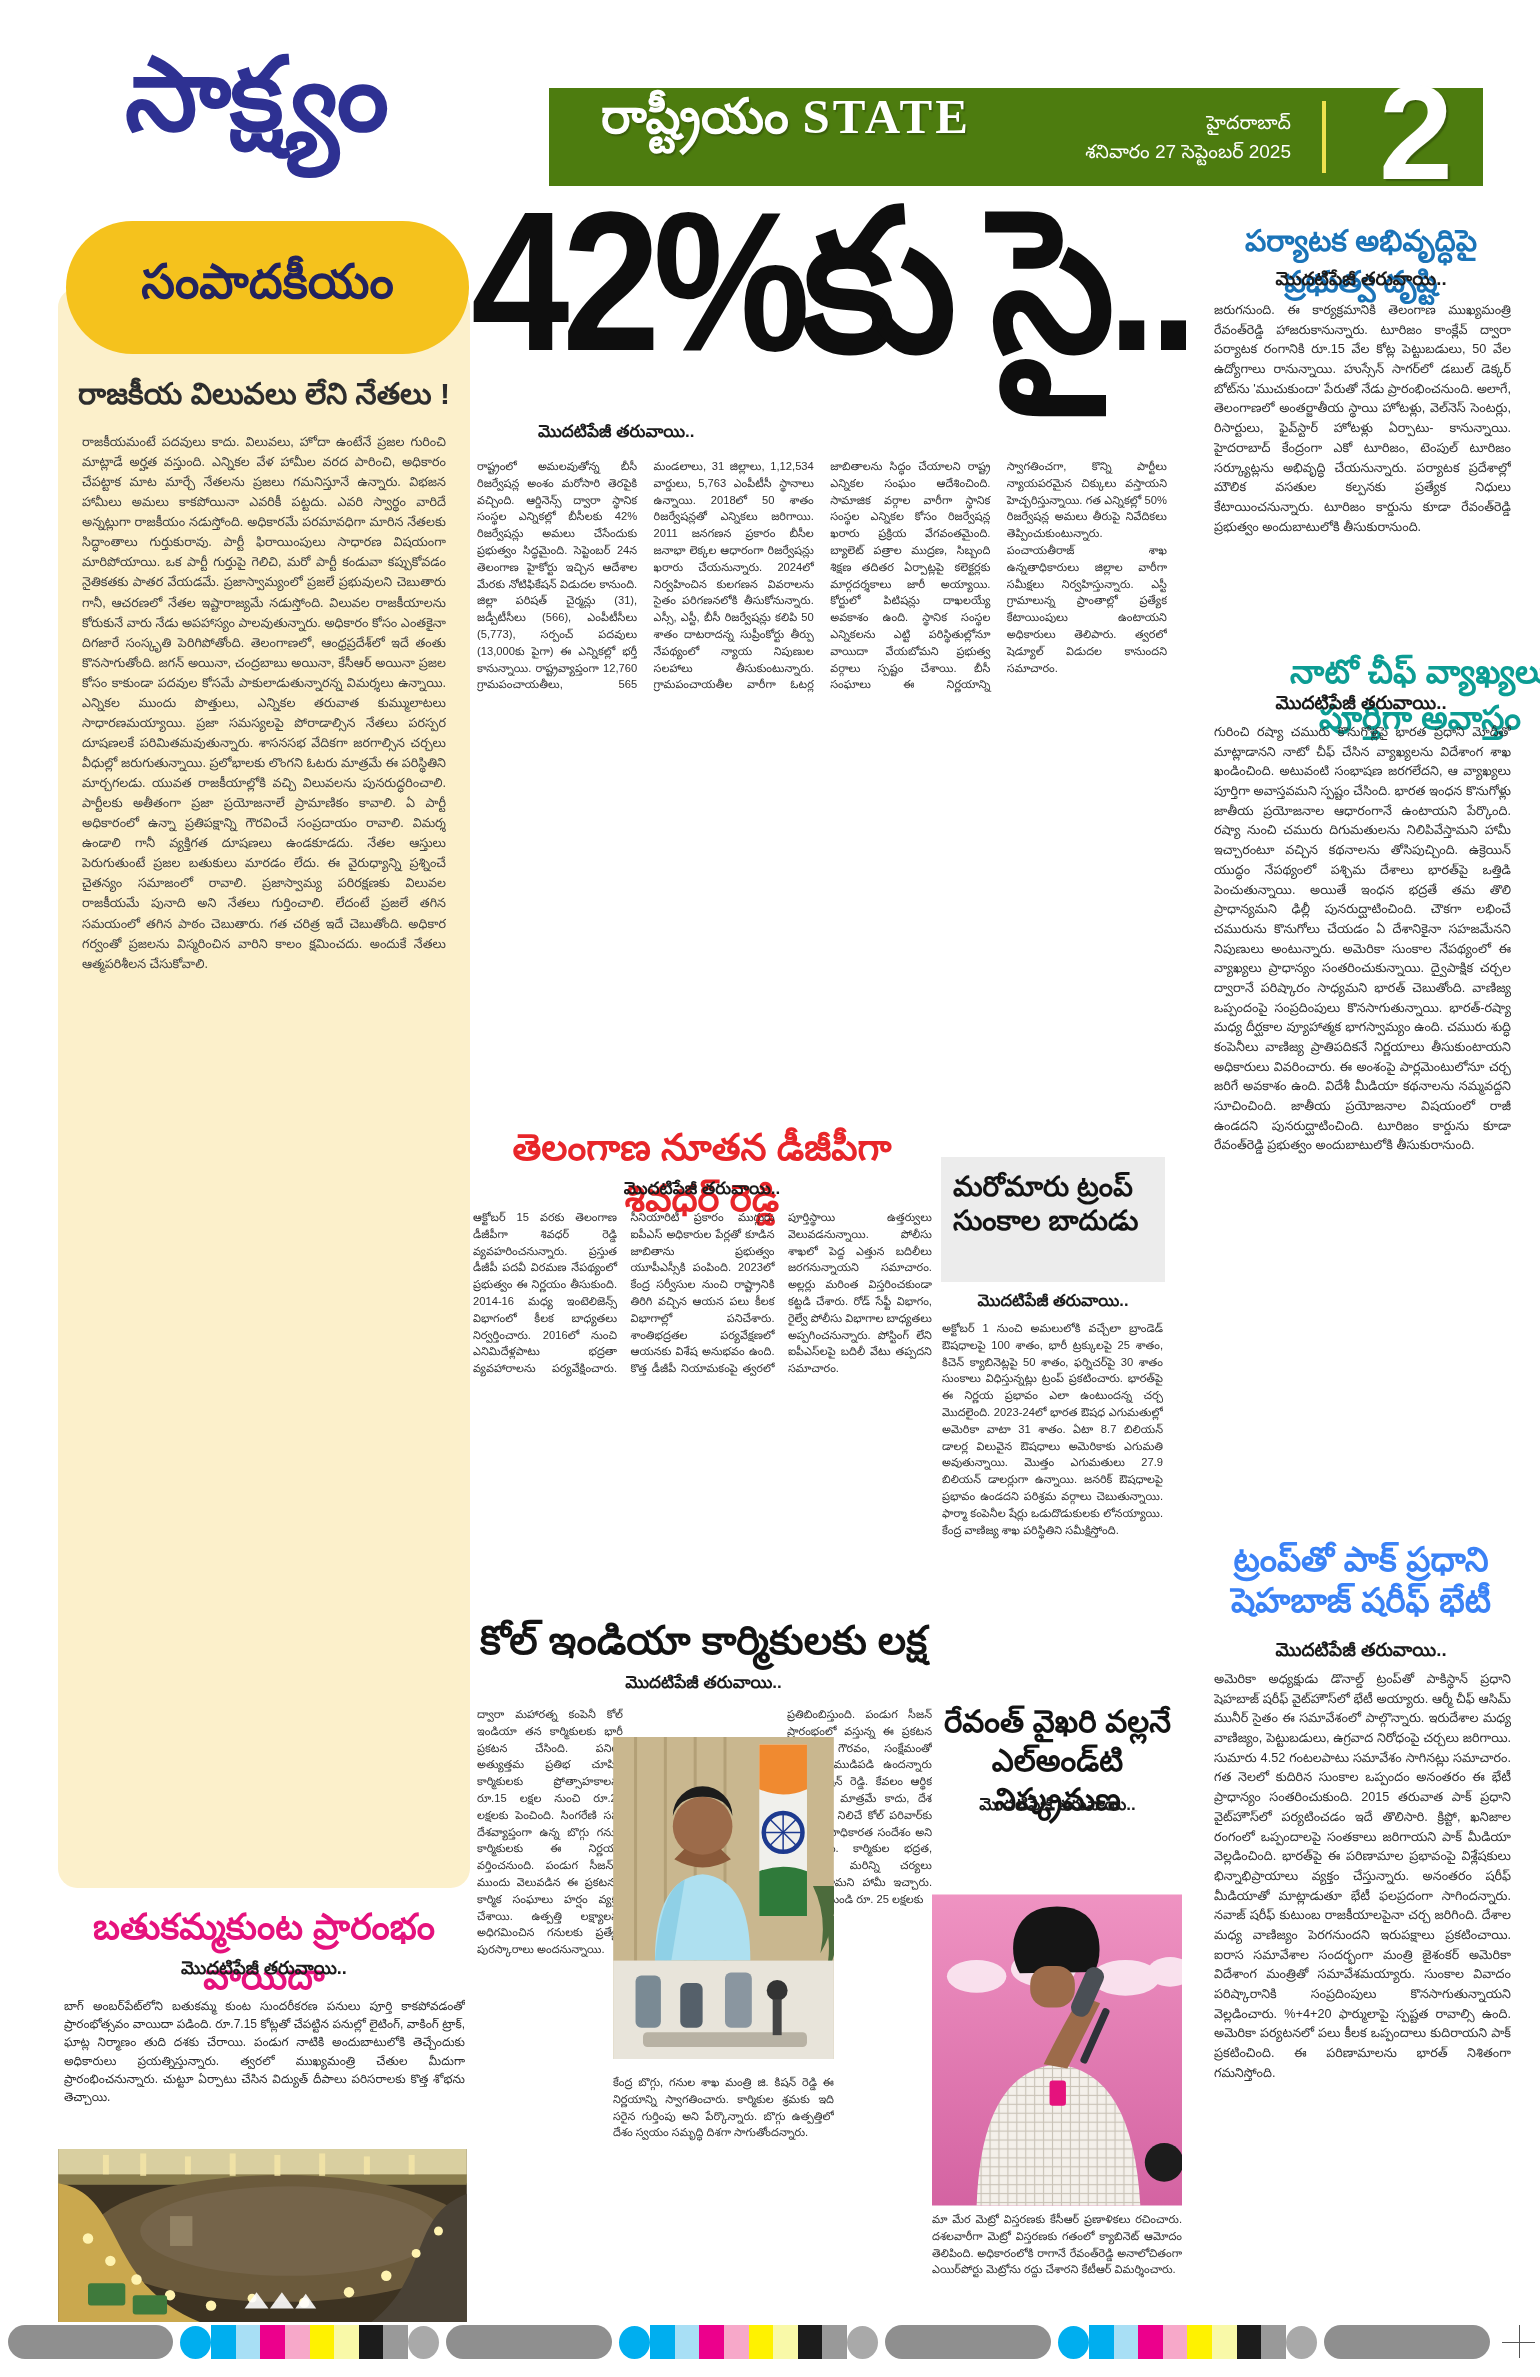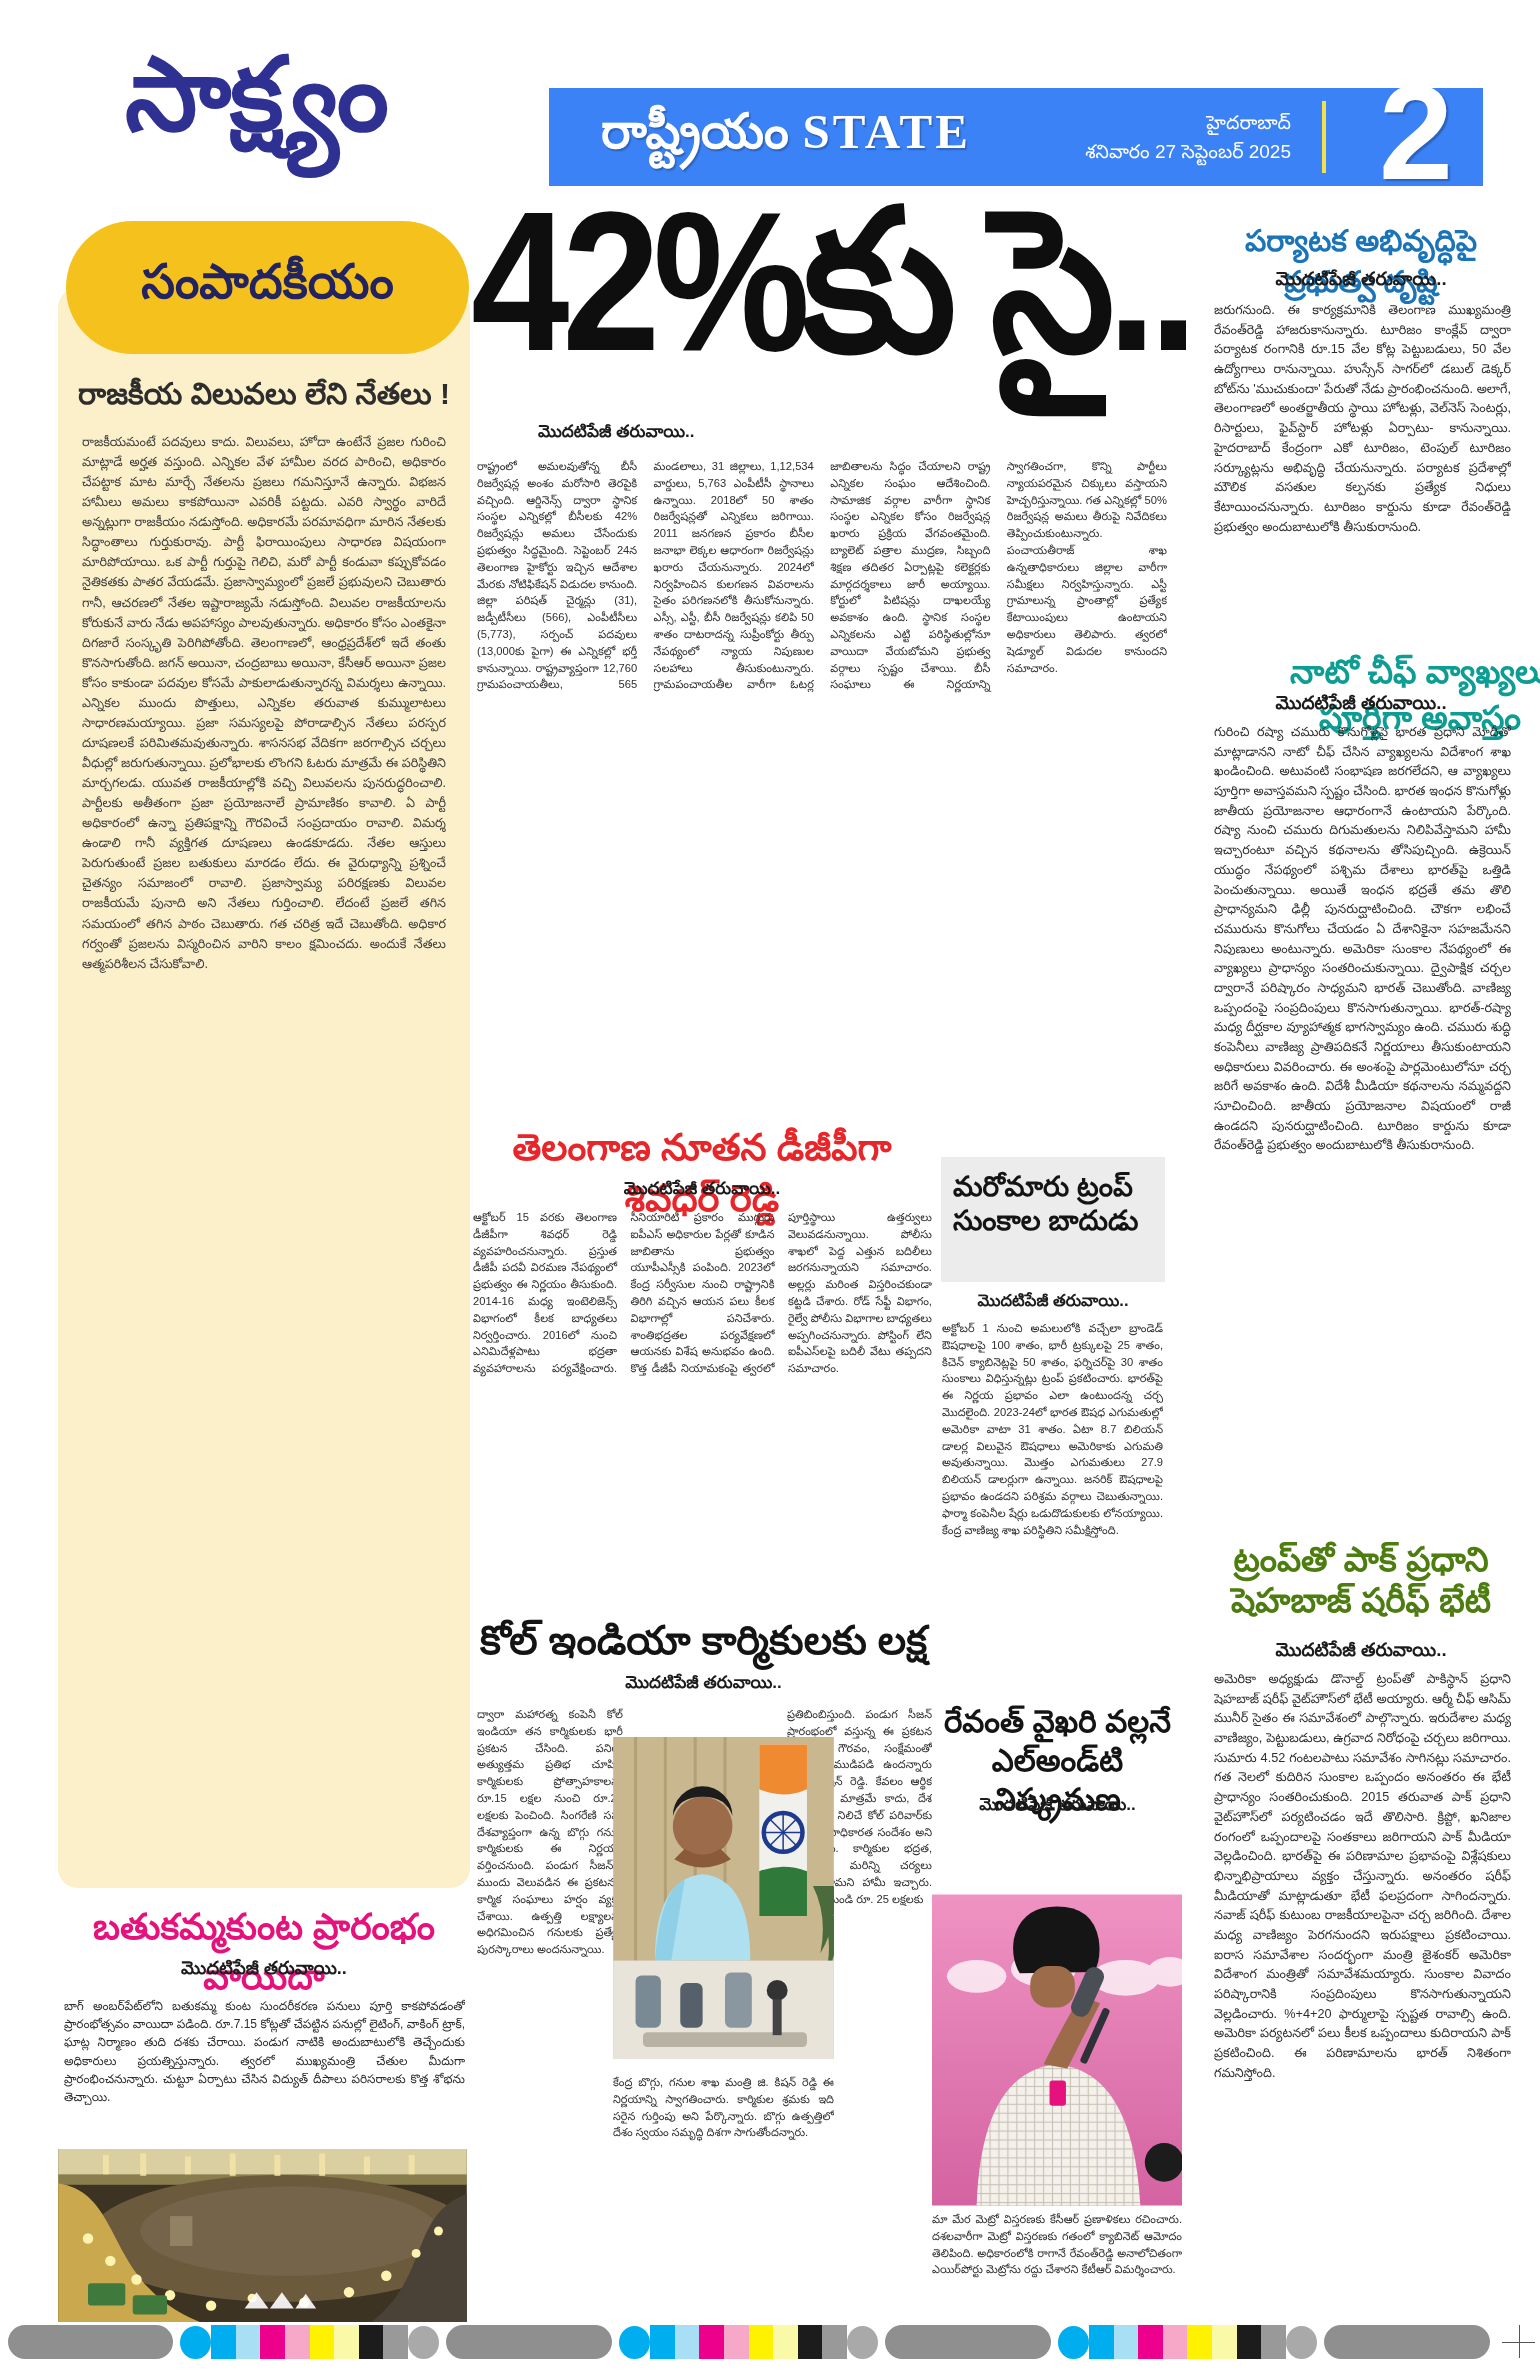--- a/index.html
+++ b/index.html
@@ -5,21 +5,21 @@
   html,body{margin:0;padding:0;background:#e8e8e8;}
   .page{position:relative;width:1541px;height:2377px;background:#ffffff;overflow:hidden;
         font-family:"Liberation Sans", sans-serif;color:#222;text-decoration:underline;}
   .abs{position:absolute;}
   .jt{text-align:justify;}
   .ctr{text-align:center;}
   .kicker{font-weight:bold;color:#1c1c1c;}
   .bodytxt{color:#2e2e2e;overflow:hidden;}
   
   .masthead{font-size:103px;font-weight:900;color:#2e3192;letter-spacing:-1.5px;line-height:1;}
-  .band{background:#3b82f6;display:flex;align-items:center;}
+  .band{background:#4d7c0f;display:flex;}
   .band-title{color:#ffffff;font-weight:bold;font-size:49px;padding-left:52px;white-space:nowrap;
               text-shadow:1.5px 1.5px 1.5px rgba(0,0,0,0.25);}
   .band-title .en{font-family:"Liberation Serif", serif;letter-spacing:3px;}
   .band-meta{position:absolute;right:192px;top:50%;transform:translateY(-50%);text-align:right;
              color:#ffffff;font-size:19px;line-height:1.5;}
   .band-divider{position:absolute;right:157px;top:13.4px;width:4.5px;height:72px;background:#efe24e;}
   .band-page-num{position:absolute;right:30px;top:-21px;color:#ffffff;font-size:133px;font-weight:900;line-height:1;
                  text-shadow:2.2px 2.2px 1.5px rgba(0,0,0,0.25);}
   
   .lead-headline{font-size:177px;font-weight:900;color:#0e0e0e;line-height:0.95;letter-spacing:-7.5px;
@@ -32,21 +32,21 @@
   
   .ed-box{background:#fcf0cb;border-radius:19.4px;}
   .ed-pill{background:#f5c21d;border-radius:69px;display:flex;align-items:center;justify-content:center;}
   .ed-pill-label{font-size:48px;font-weight:900;color:#23235f;}
   .ed-subhead{font-size:30px;font-weight:bold;color:#2d2d2d;}
   .ed-body{font-size:12.7px;line-height:1.58;color:#3c3c3c;}
   
   .hl-red{color:#e8262a;}
   .hl-blue{color:#1b74b8;}
   .hl-teal{color:#0d9d94;}
-  .hl-orange{color:#4d7c0f;}
+  .hl-orange{color:#3b82f6;}
   .hl-magenta{color:#e5127d;}
   .hl-black{color:#141414;}
   .gray-panel{background:#ececec;}
   .photo{display:block;}
   
   .pstrip{display:flex;align-items:center;}
   .pbar{flex:1 1 auto;height:34px;border-radius:17px;background:#8f8f8f;margin:0 7.5px;}
   .pgroup{display:flex;align-items:center;flex:0 0 auto;}
   .pcirc{width:31px;height:33px;border-radius:50%;}
   .pchip{width:24.6px;height:34px;}

